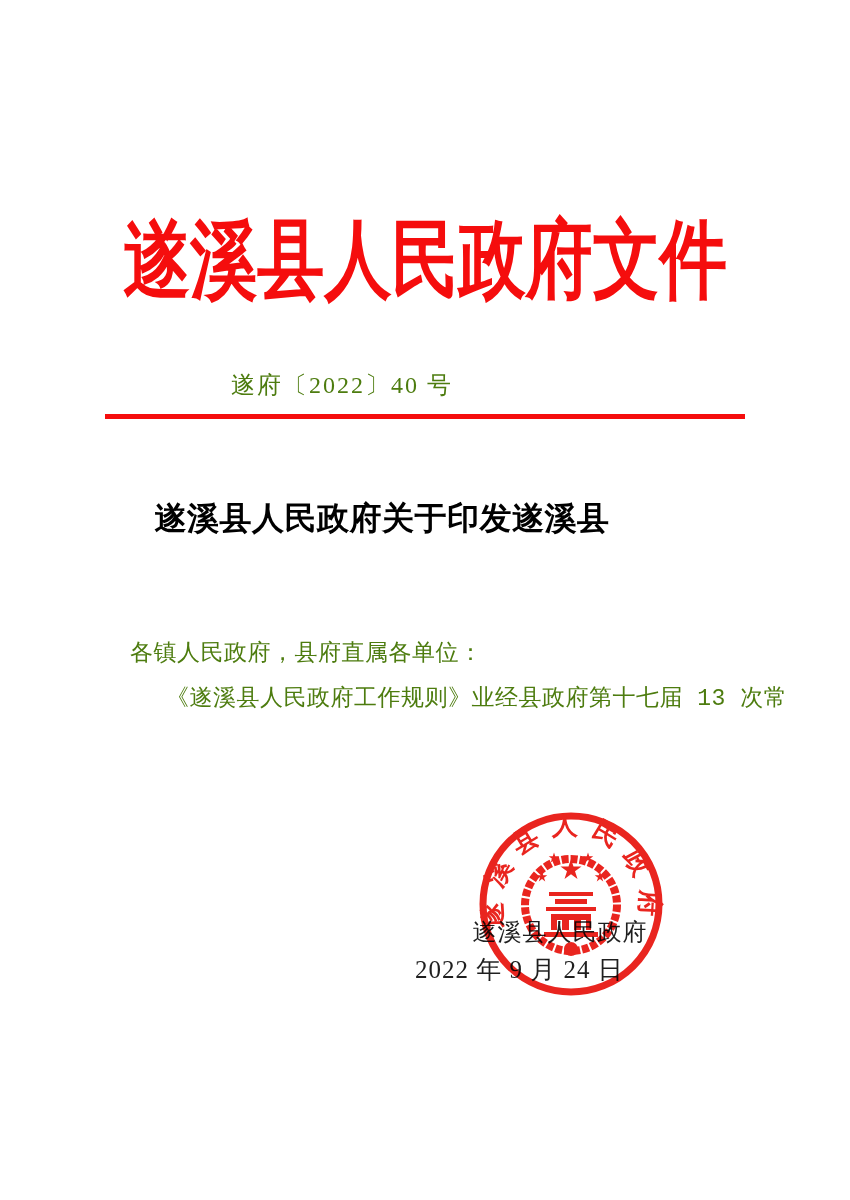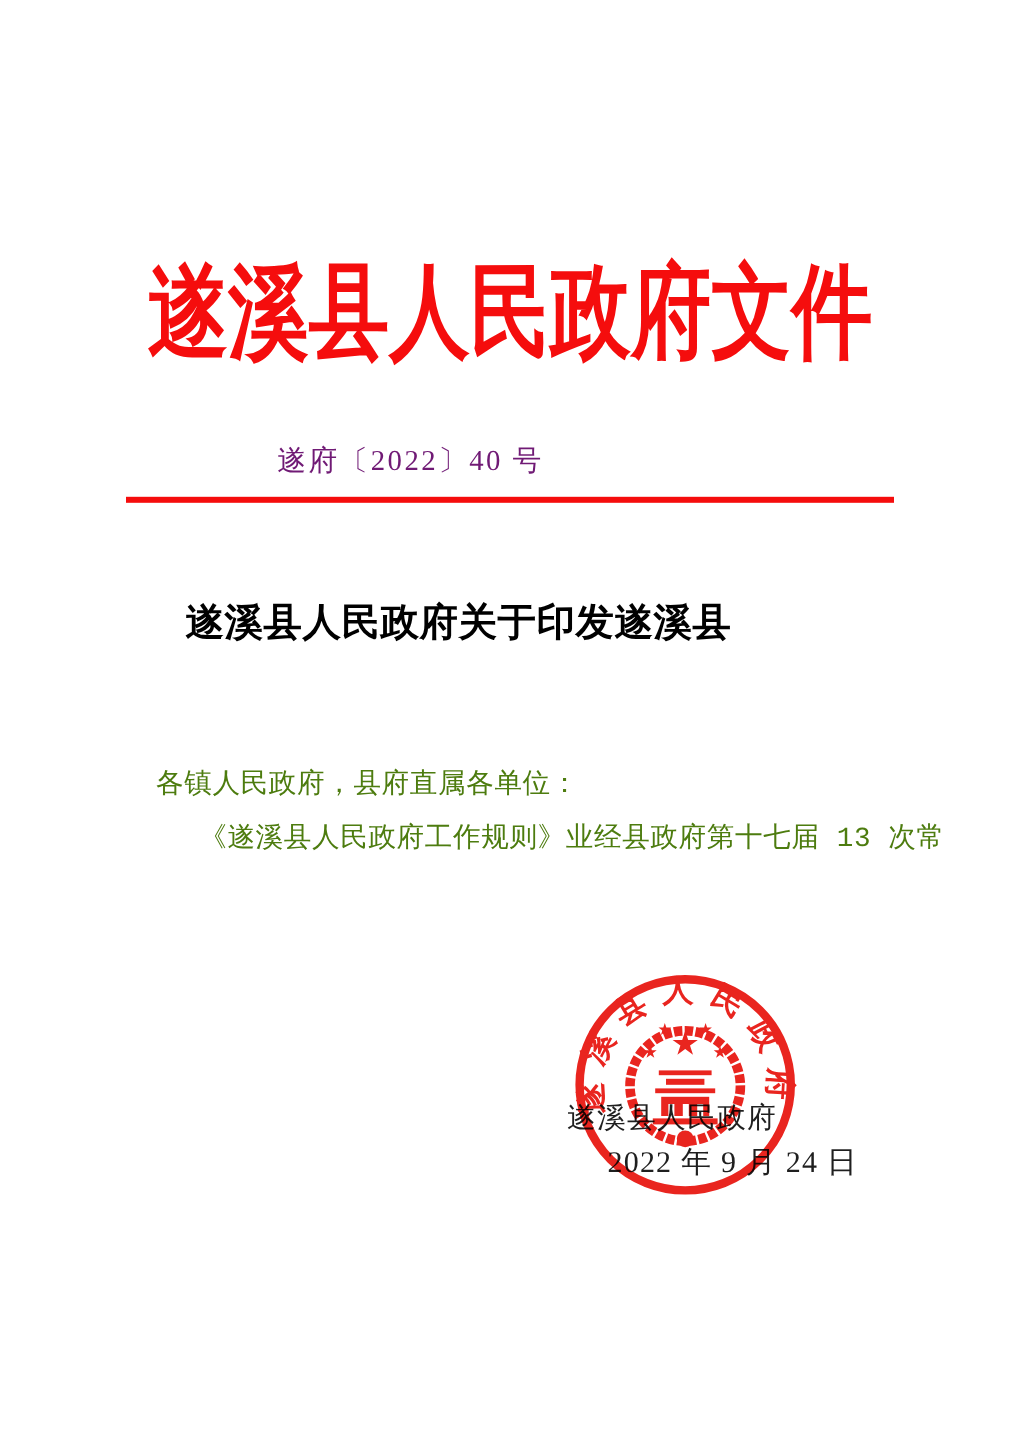--- a/index.html
+++ b/index.html
@@ -28,21 +28,21 @@
     white-space: nowrap;
   }
   .doc-number {
     position: absolute;
     top: 352px;
     left: 0;
     width: 684px;
     text-align: center;
     font-size: 24px;
     line-height: 34px;
-    color: #701a75;
+    color: #4d7c0f;
     letter-spacing: 2px;
   }
   .red-rule {
     position: absolute;
     top: 398px;
     left: 105px;
     width: 640px;
     height: 5px;
     background: #f50d0d;
   }
@@ -91,21 +91,21 @@
     letter-spacing: 1px;
     z-index: 2;
     mix-blend-mode: multiply;
     white-space: nowrap;
   }
   .doc-date {
     position: absolute;
     top: 937px;
     left: 415px;
     width: 300px;
-    text-align: right;
+    text-align: left;
     font-size: 25px;
     line-height: 34px;
     color: #1f1f1f;
     letter-spacing: 1px;
     z-index: 2;
     mix-blend-mode: multiply;
     white-space: nowrap;
   }
 </style>
 </head>

